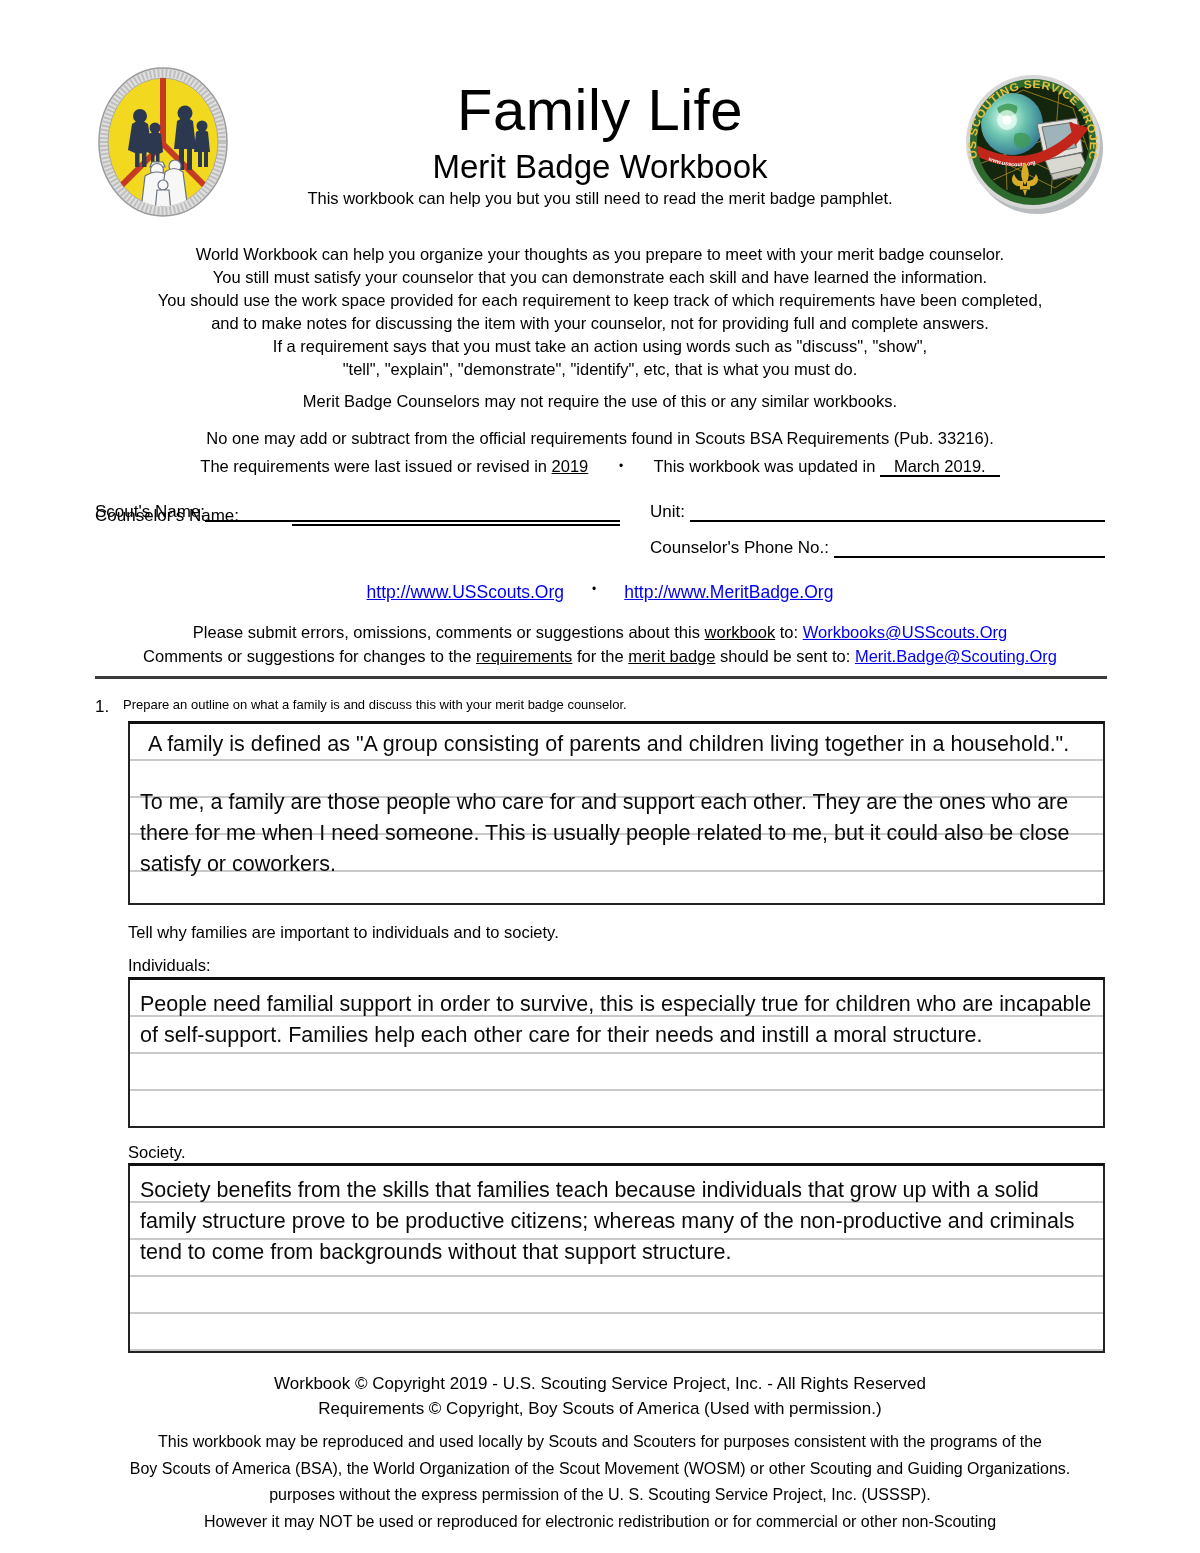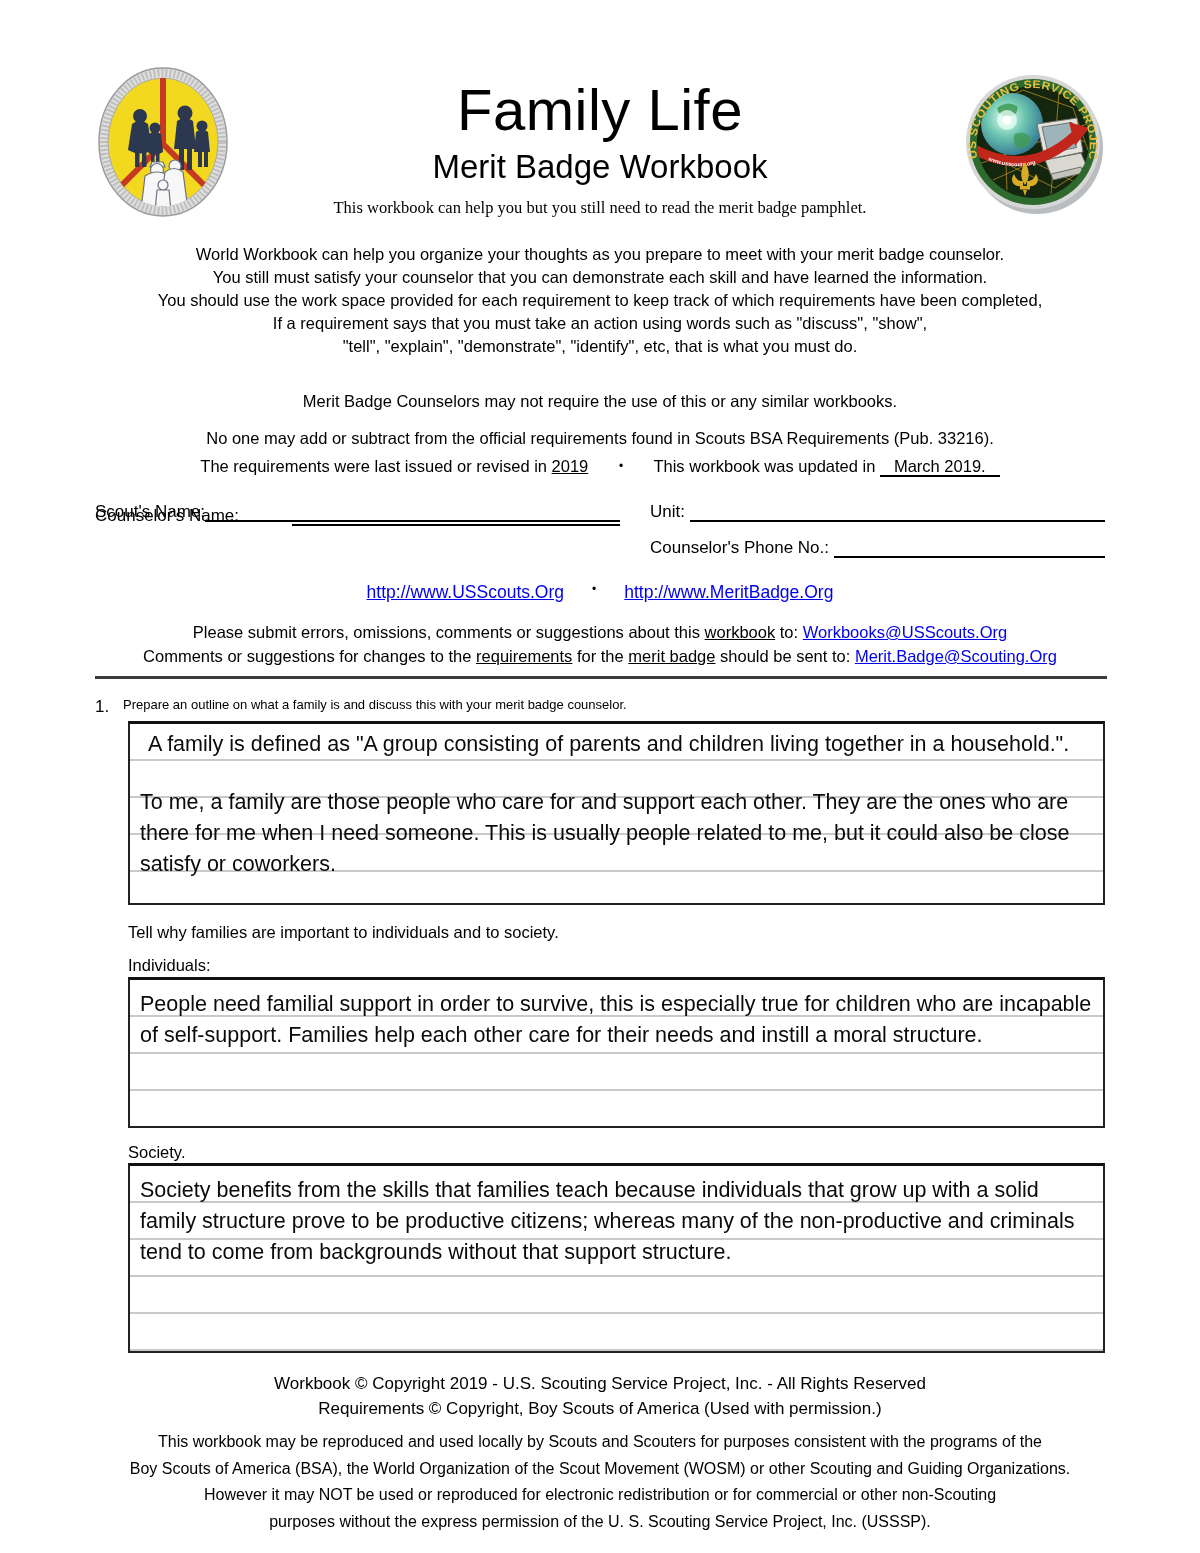--- a/index.html
+++ b/index.html
@@ -134,26 +134,27 @@
       </g>
     </g>
     <text font-size="11" font-weight="bold" fill="#e7c043" letter-spacing="0.5">
       <textPath href="#arc" startOffset="2" textLength="214" lengthAdjust="spacingAndGlyphs">US SCOUTING SERVICE PROJECT</textPath>
     </text>
   </svg>
 </div>
 
 <div class="abs center title" style="top:76px;">Family Life</div>
 <div class="abs center subtitle" style="top:148px;">Merit Badge Workbook</div>
-<div class="abs center body-txt nowrap" style="top:196px;font-family:Liberation Serif, serif;">This workbook can help you but you still need to read the merit badge pamphlet.</div>
+<div class="abs center body-txt nowrap" style="top:187px;">This workbook can help you but you still need to read the merit badge pamphlet.</div>
 
 <div class="abs center body-txt small-gap" style="top:243px;">
   <div class="nowrap">World Workbook can help you organize your thoughts as you prepare to meet with your merit badge counselor.</div>
   <div class="nowrap">You still must satisfy your counselor that you can demonstrate each skill and have learned the information.</div>
   <div class="nowrap">You should use the work space provided for each requirement to keep track of which requirements have been completed,</div>
+  <div class="nowrap">and to make notes for discussing the item with your counselor, not for providing full and complete answers.</div>
   <div class="nowrap">If a requirement says that you must take an action using words such as "discuss", "show",</div>
   <div class="nowrap">"tell", "explain", "demonstrate", "identify", etc, that is what you must do.</div>
 </div>
 
 <div class="abs center body-txt nowrap" style="top:390px;">Merit Badge Counselors may not require the use of this or any similar workbooks.</div>
 <div class="abs center body-txt nowrap" style="top:427px;">No one may add or subtract from the official requirements found in Scouts BSA Requirements (Pub.  33216).</div>
 
 <div class="abs center body-txt nowrap" style="top:455px;">
   <span>The requirements were last issued or revised in</span>
   <span class="u">2019</span>
@@ -221,15 +222,15 @@
 <div class="abs answer-box" style="left:128px;top:1163px;width:977px;height:190px;">
   <p style="margin-top:4px;">Society benefits from the skills that families teach because individuals that grow up with a solid family structure prove to be productive citizens; whereas many of the non-productive and criminals tend to come from backgrounds without that support structure.</p>
 </div>
 
 <div class="abs center footer-line nowrap" style="top:1374px;">Workbook © Copyright 2019 - U.S. Scouting Service Project, Inc. - All Rights Reserved</div>
 <div class="abs center footer-line nowrap" style="top:1399px;">Requirements © Copyright, Boy Scouts of America (Used with permission.)</div>
 
 <div class="abs center footer-bold" style="top:1429px;">
   <div class="nowrap">This workbook may be reproduced and used locally by Scouts and Scouters for purposes consistent with the programs of the</div>
   <div class="nowrap">Boy Scouts of America (BSA), the World Organization of the Scout Movement (WOSM) or other Scouting and Guiding Organizations.</div>
+  <div class="nowrap">purposes without the express permission of the U. S. Scouting Service Project, Inc. (USSSP).</div>
   <div class="nowrap">However it may NOT be used or reproduced for electronic redistribution or for commercial or other non-Scouting</div>
-  <div class="nowrap">purposes without the express permission of the U. S. Scouting Service Project, Inc. (USSSP).</div>
 </div>
 
 </body></html>

